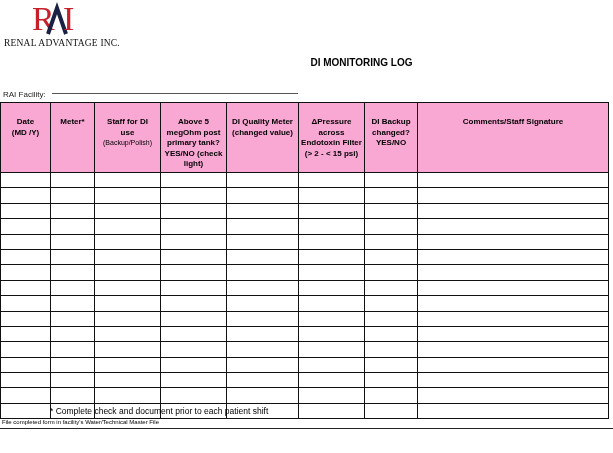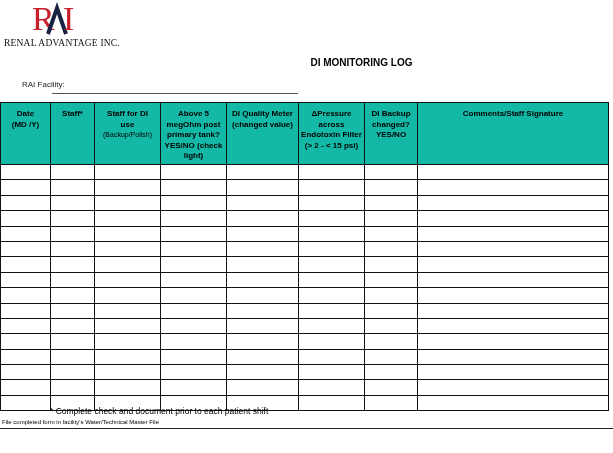--- a/index.html
+++ b/index.html
@@ -2,25 +2,25 @@
 <html><head>
 <meta charset="utf-8">
 <style>
   html, body { margin:0; padding:0; background:#ffffff; }
   body { width:613px; height:453px; position:relative; overflow:hidden; font-family:"Liberation Sans", sans-serif; color:#000; }
   .logo { position:absolute; left:2px; top:0; width:110px; height:50px; }
   .logo-mark { position:absolute; left:28px; top:0; width:50px; height:36px; }
   .logo-text { position:absolute; left:2px; top:38px; font-family:Liberation Serif, serif; font-size:9.5px; letter-spacing:0.2px; color:#111; white-space:nowrap; }
   .title { position:absolute; left:0; width:613px; top:57px; text-align:center; font-weight:bold; font-size:10px; padding-left:3px; }
   .title span { position:relative; left:0; }
-  .facility { position:absolute; left:3px; top:80px; font-size:8px; color:#222;margin-left:19px; }
+  .facility { position:absolute; left:3px; top:90px; font-size:8px; color:#222; }
   .facility-line { position:absolute; left:52px; top:93px; width:246px; height:0; border-bottom:1px solid #555; }
   table.log { position:absolute; left:0; top:102px; border-collapse:collapse; table-layout:fixed; }
   table.log th, table.log td { border:1px solid #111; padding:0; }
-  table.log th { background:#14b8a6; font-size:8px; font-weight:bold; vertical-align:top; text-align:center; line-height:10.5px; padding-top:6px; height:55px; }
+  table.log th { background:#f9a8d4; font-size:8px; font-weight:bold; vertical-align:top; text-align:center; line-height:10.5px; padding-top:14px; height:55px; }
   table.log th .sub { font-weight:normal; font-size:7px; display:block; }
   table.log td { height:14.4px; background:#fff; }
   .footnote1 { position:absolute; left:2px; top:406px; font-size:8.5px;margin-left:48px; }
   .footnote2 { position:absolute; left:2px; top:419px; font-size:6px; }
   .bottom-line { position:absolute; left:0; top:428px; width:613px; border-bottom:1px solid #222; }
 </style>
 </head>
 <body>
 
 <div class="logo">
@@ -44,21 +44,21 @@
       <col style="width:66px">
       <col style="width:66px">
     <col style="width:72px">
       <col style="width:66px">
       <col style="width:53px">
       <col style="width:191px">
   </colgroup>
   <thead>
     <tr>
       <th><span>Date</span><br><span>(MD /Y)</span></th>
-      <th><span>Staff*</span></th>
+      <th><span>Meter*</span></th>
       <th><span>Staff for DI</span><br><span>use</span><span class="sub">(Backup/Polish)</span></th>
       <th><span>Above 5</span><br><span>megOhm post primary tank? YES/NO (check light)</span></th>
       <th><span>DI Quality Meter</span><br><span>(changed value)</span></th>
       <th><span>ΔPressure</span><br><span>across Endotoxin Filter (&gt; 2 - &lt; 15 psi)</span></th>
       <th><span>DI Backup</span><br><span>changed? YES/NO</span></th>
       <th><span>Comments/Staff Signature</span></th>
     </tr>
   </thead>
   <tbody id="log-body">
       <tr>

